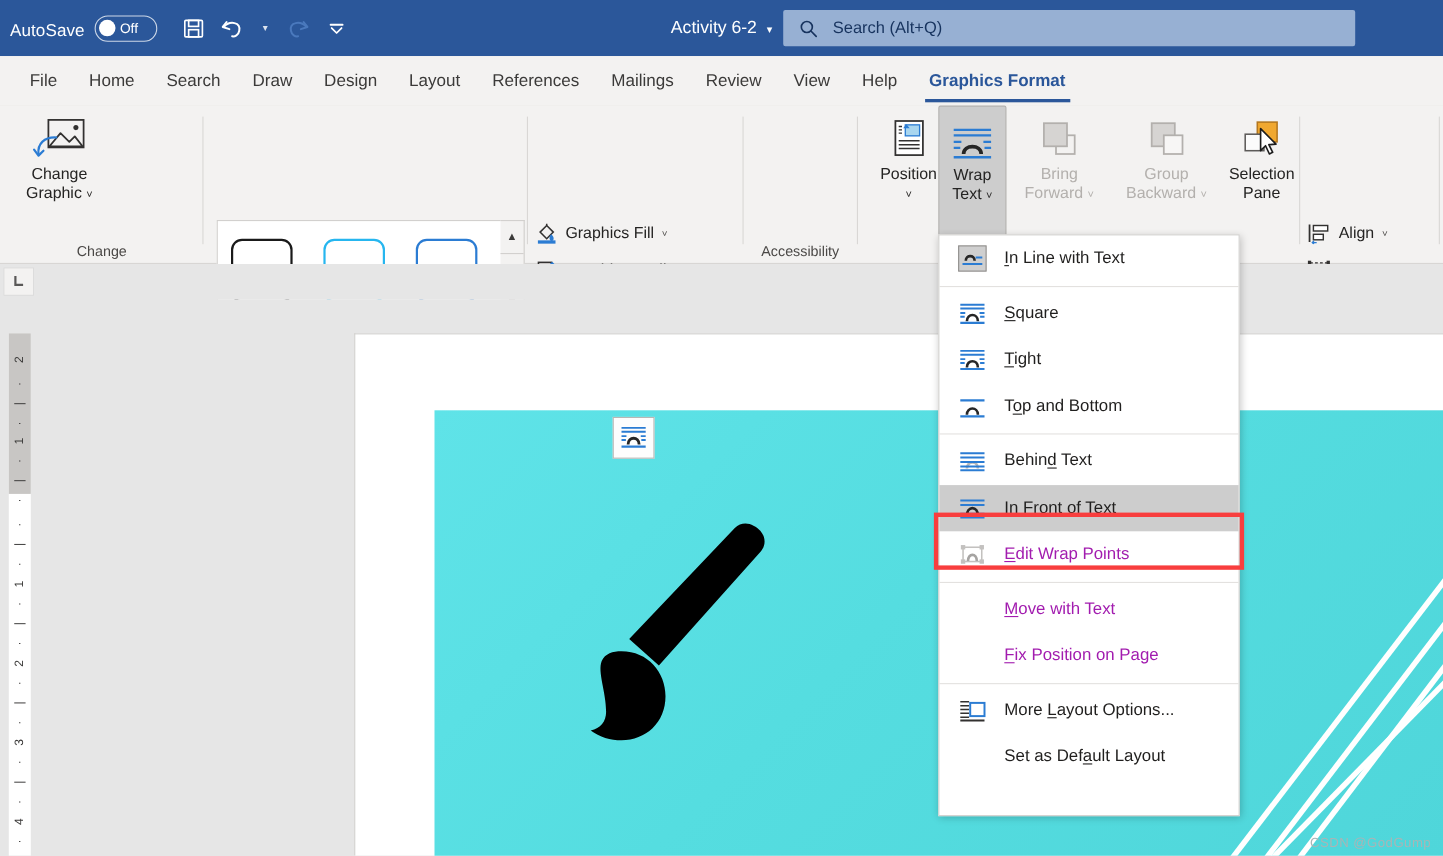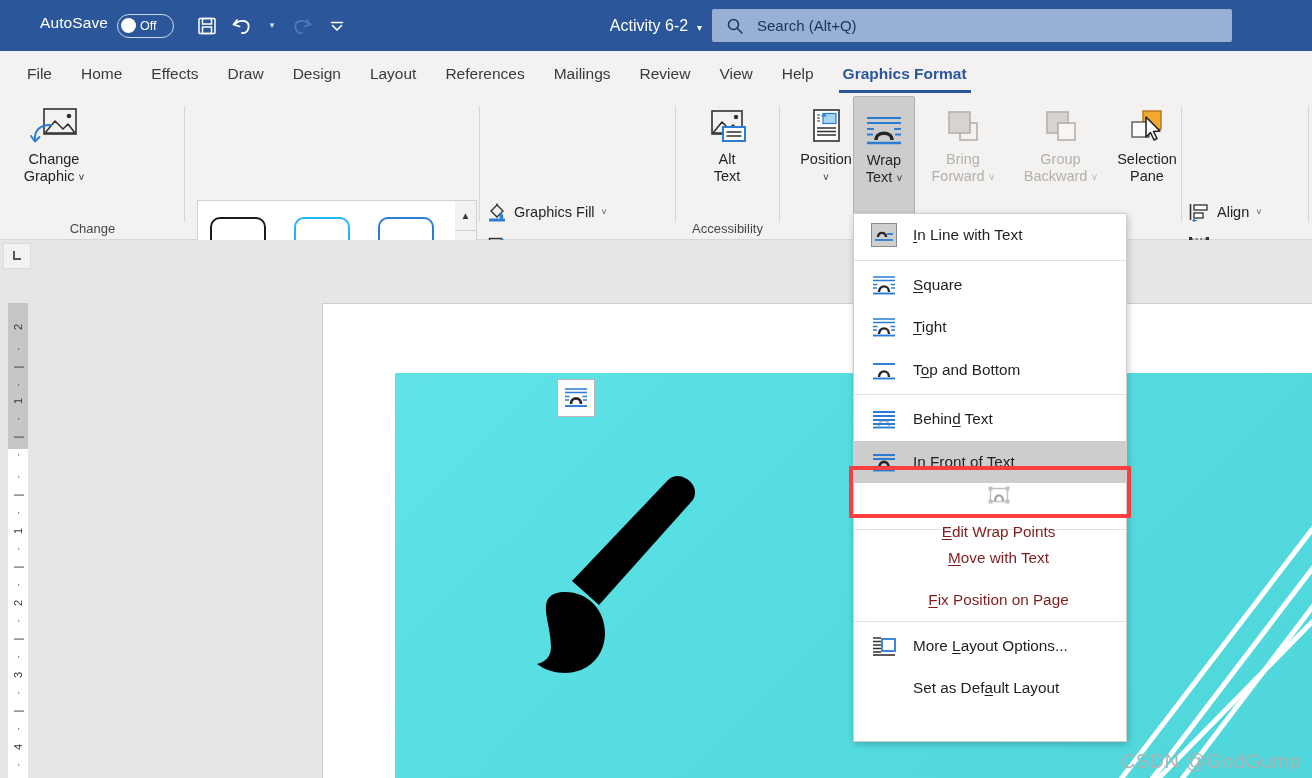--- a/index.html
+++ b/index.html
@@ -11,21 +11,21 @@
     background: #e6e6e6;
   }
   #app { position: relative; width: 1312px; height: 778px; }
 
   
   .titlebar {
     position: absolute; left: 0; top: 0; width: 1312px; height: 51px;
     background: #2b579a; color: #fff;
     display: flex; align-items: center;
   }
-  .autosave-wrap { display: flex; align-items: flex-start; margin-left: 40px; gap: 9px; }
+  .autosave-wrap { display: flex; align-items: flex-end; margin-left: 9px; gap: 9px; }
   .autosave-label { font-size: 15.5px; color: #fff; letter-spacing: .1px; }
   .toggle {
     width: 57px; height: 24px; border-radius: 12px;
     border: 1.6px solid #cdd8e8; background: transparent;
     display: flex; align-items: center; padding: 0 3px; gap: 4px;
   }
   .toggle .knob { width: 15px; height: 15px; border-radius: 50%; background: #fff; flex: none; }
   .toggle .off { font-size: 12.5px; color: #fff; }
 
   .qat { display: flex; align-items: center; margin-left: 16px; gap: 2px; }
@@ -139,40 +139,40 @@
     background: #fff; border-top: 1px solid #d0cfcd; border-left: 1px solid #d0cfcd;
   }
   .picture {
     position: absolute; left: 72px; top: 69px; width: 918px; height: 406px;
     background: linear-gradient(135deg,#5fe3e8 0%, #55dde0 45%, #4fd6da 100%);
     overflow: hidden;
   }
   .stripes { position: absolute; inset: 0; pointer-events: none; }
   .watermark {
     position: absolute; right: 12px; bottom: 6px;
-    font-size: 20px; color: #a9b5b6; letter-spacing: .4px;
+    font-size: 12px; color: #a9b5b6; letter-spacing: .4px;
   }
   .layout-opt-btn {
     position: absolute; left: 234px; top: 75px; width: 38px; height: 38px;
     background: #fdfdfd; border: 1px solid #b9b7b5;
     display: flex; align-items: center; justify-content: center;
   }
 
   
   .menu {
     position: absolute; left: 853px; top: 213px; width: 274px; height: 529px;
     background: #fff; border: 1px solid #d0cfcd;
     box-shadow: 1px 2px 7px rgba(0,0,0,.22);
   }
   .mi {
     position: relative; height: 42.5px; display: flex; align-items: center;
     padding-left: 17px; gap: 16px; font-size: 15.3px; color: #201f1e;
   }
   .mi .ic { width: 26px; display: flex; align-items: center; justify-content: center; flex: none; }
-  .mi.dim { color: #7f1d1d; flex-direction: column; }
+  .mi.dim { color: #a21caf; }
   .mi-sep { height: 1px; background: #e3e1df; margin: 3px 0 3px 0; }
   .mi.highlight { background: #cdcdcd; }
   .redbox {
     position: absolute; left: 849px; top: 466px; width: 282px; height: 52px;
     border: 4px solid #f83e3e; pointer-events: none;
   }
   u.acc { text-decoration: underline; text-underline-offset: 2px; }
 </style>
 </head>
 <body>
@@ -228,21 +228,21 @@
         <circle cx="7.5" cy="7.5" r="5" fill="none" stroke="#17335e" stroke-width="1.5"></circle>
         <path d="M11.2 11.2 L16 16" stroke="#17335e" stroke-width="1.5" stroke-linecap="round"></path>
       </svg>
       <span class="ph">Search (Alt+Q)</span>
     </div>
   </div>
 
   <div class="tabstrip">
     <div class="tab">File</div>
     <div class="tab">Home</div>
-    <div class="tab">Effects</div>
+    <div class="tab">Search</div>
     <div class="tab">Draw</div>
     <div class="tab">Design</div>
     <div class="tab">Layout</div>
     <div class="tab">References</div>
     <div class="tab">Mailings</div>
     <div class="tab">Review</div>
     <div class="tab">View</div>
     <div class="tab">Help</div>
     <div class="tab active">Graphics Format</div>
   </div>
@@ -326,35 +326,20 @@
     </div>
     <div class="dlg-launch" style="left:662px; top:218px;">
       <svg width="14" height="14" viewBox="0 0 14 14">
         <path d="M2 2 H12 V12" fill="none" stroke="#4a4846" stroke-width="1.2"></path>
         <path d="M3.5 11 L10 4.5" stroke="#4a4846" stroke-width="1.2"></path>
         <path d="M3.5 7 L3.5 11 L7.5 11 Z" fill="#4a4846"></path>
       </svg>
     </div>
 
     <div class="group" style="left:675px; width:105px;">
-      <div class="bigbtn" style="left:8px; top:0; width:88px;">
-        <div class="ic">
-          <svg width="46" height="44" viewBox="0 0 46 44">
-            <rect x="8" y="4" width="30" height="23" fill="none" stroke="#323130" stroke-width="1.6"></rect>
-            <circle cx="32" cy="10" r="2.2" fill="#323130"></circle>
-            <path d="M9 26 L18 15 L25 22 L29 18 L37 26 Z" fill="none" stroke="#323130" stroke-width="1.6" stroke-linejoin="round"></path>
-            <rect x="19" y="20" width="22" height="14" fill="#fff" stroke="#2b7cd3" stroke-width="2"></rect>
-            <path d="M22.5 25 H37.5 M22.5 29 H37.5" stroke="#323130" stroke-width="1.5"></path>
-          </svg>
-        </div>
-        <div class="biglabel">
-          <span>Alt</span><br>
-          <span>Text</span>
-        </div>
-      </div>
       <div class="group-label">Accessibility</div>
       <div class="group-sep" style="left:104px;"></div>
       <div class="group-sep" style="left:0px;"></div>
     </div>
 
     <div class="group" style="left:780px; width:532px;">
 
       <div class="bigbtn" style="left:8px; top:0; width:76px;">
         <div class="ic">
           <svg width="44" height="44" viewBox="0 0 44 44">

